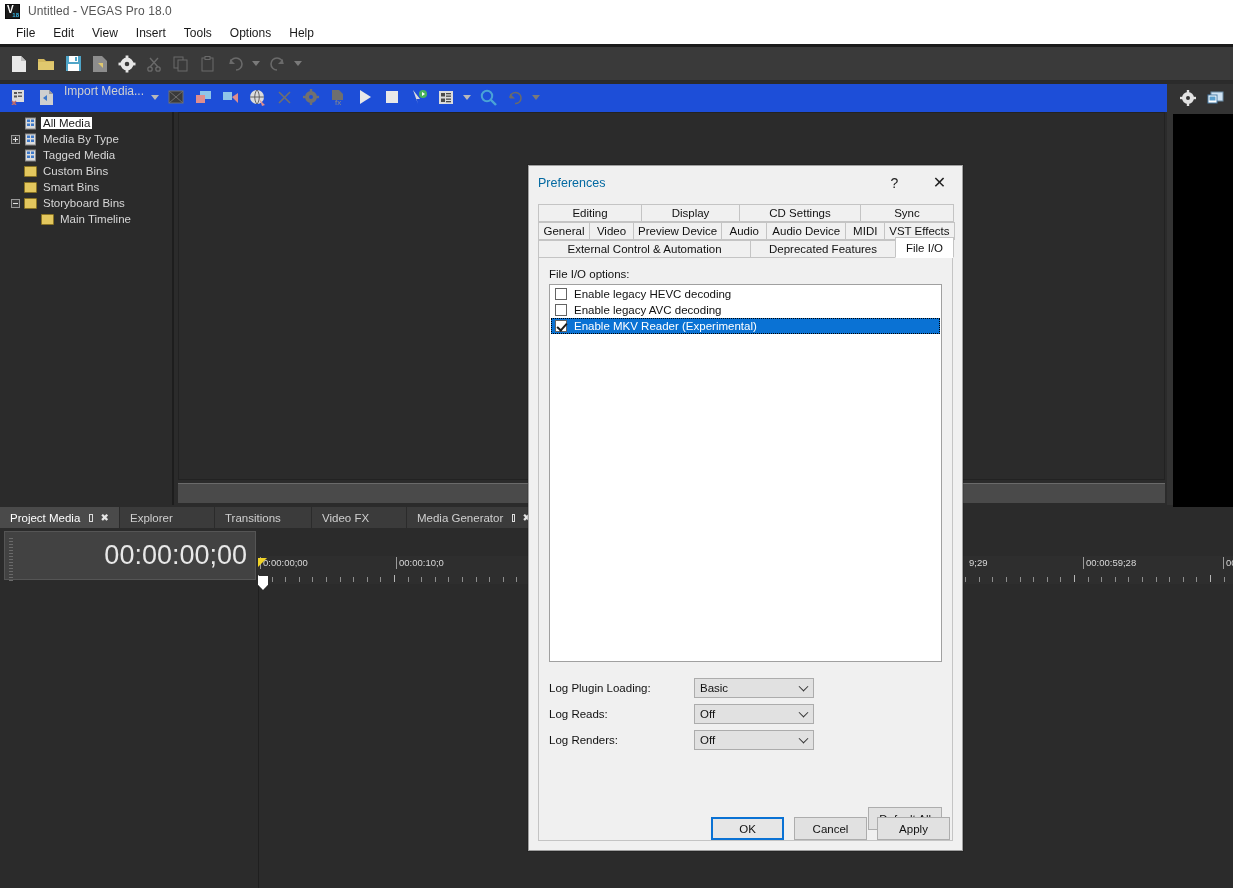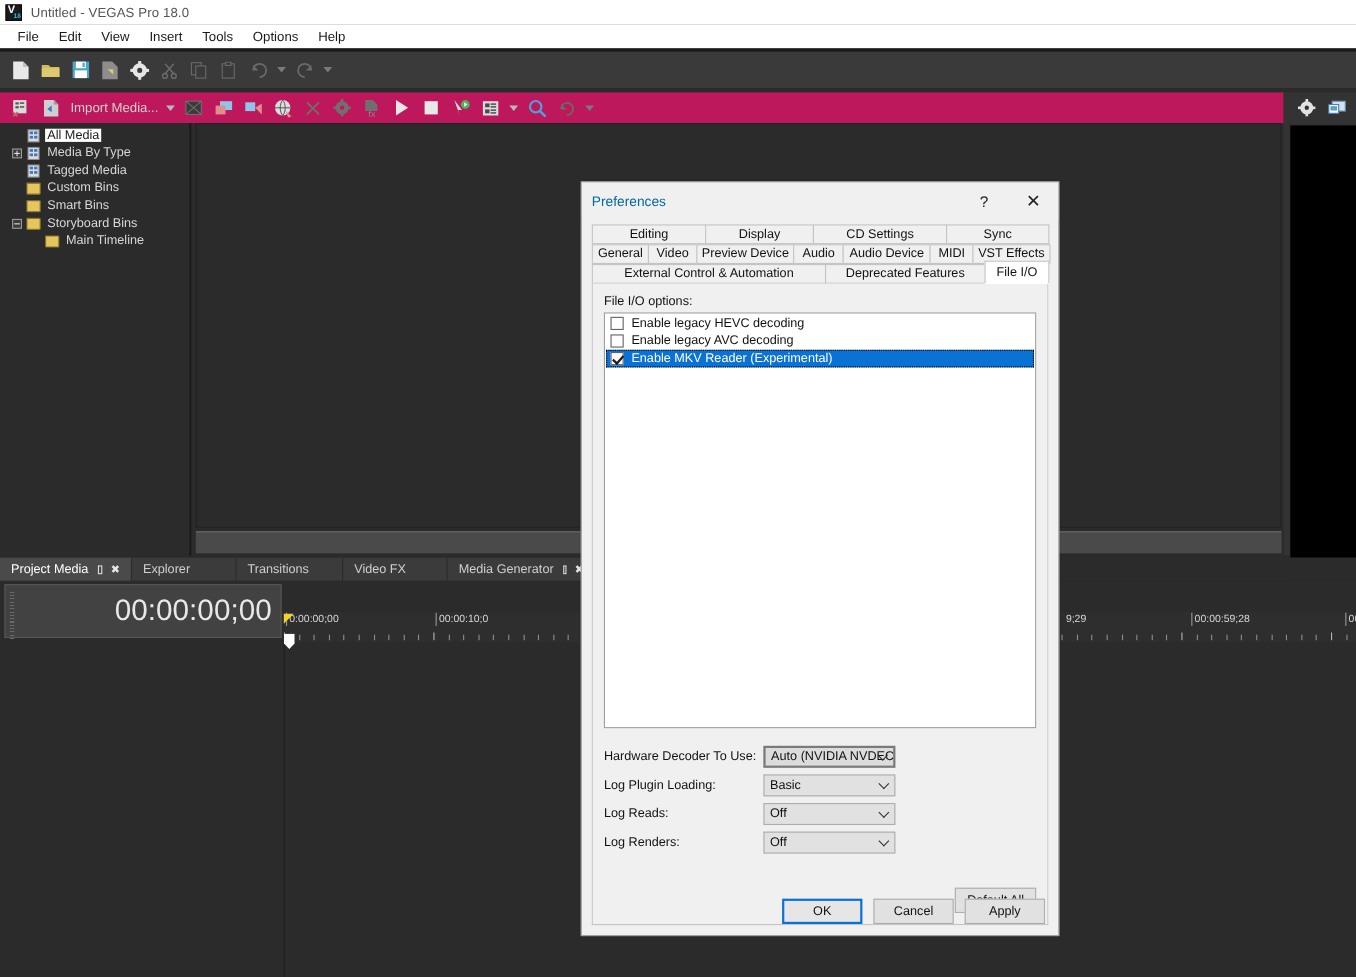--- a/index.html
+++ b/index.html
@@ -71,22 +71,22 @@
   .tb-btn {
     width: 26px; height: 26px;
     display: flex; align-items: center; justify-content: center;
     margin-right: 1px;
   }
   .tb-btn.small { width: 14px; }
 
   
   .toolbar-media {
     position: absolute; left: 0; top: 84px; width: 1167px; height: 28px;
-    background: #be185d;
-    display: flex; align-items: center; padding-left: 6px;
+    background: #1d4ed8;
+    display: flex; align-items: flex-start; padding-left: 6px;
   }
   .import-label {
     font-size: 12px; color: #d0d0d0; margin: 0 4px 0 4px; white-space: nowrap;
   }
   .caret-down {
     width: 0; height: 0;
     border-left: 4px solid transparent;
     border-right: 4px solid transparent;
     border-top: 5px solid #b9b9b9;
   }
@@ -860,27 +860,20 @@
             <span>Enable legacy AVC decoding</span>
           </div>
           <div class="lb-row selected">
             <span class="cb checked"></span>
             <span>Enable MKV Reader (Experimental)</span>
           </div>
         </div>
 
         <div class="form-rows">
           <div class="form-row">
-            <div class="field-label wide">Hardware Decoder To Use:</div>
-            <div class="combo focused">
-              <span>Auto (NVIDIA NVDEC</span>
-              <span class="chev"></span>
-            </div>
-          </div>
-          <div class="form-row">
             <div class="field-label wide">Log Plugin Loading:</div>
             <div class="combo">
               <span>Basic</span>
               <span class="chev"></span>
             </div>
           </div>
           <div class="form-row">
             <div class="field-label wide">Log Reads:</div>
             <div class="combo">
               <span>Off</span>

